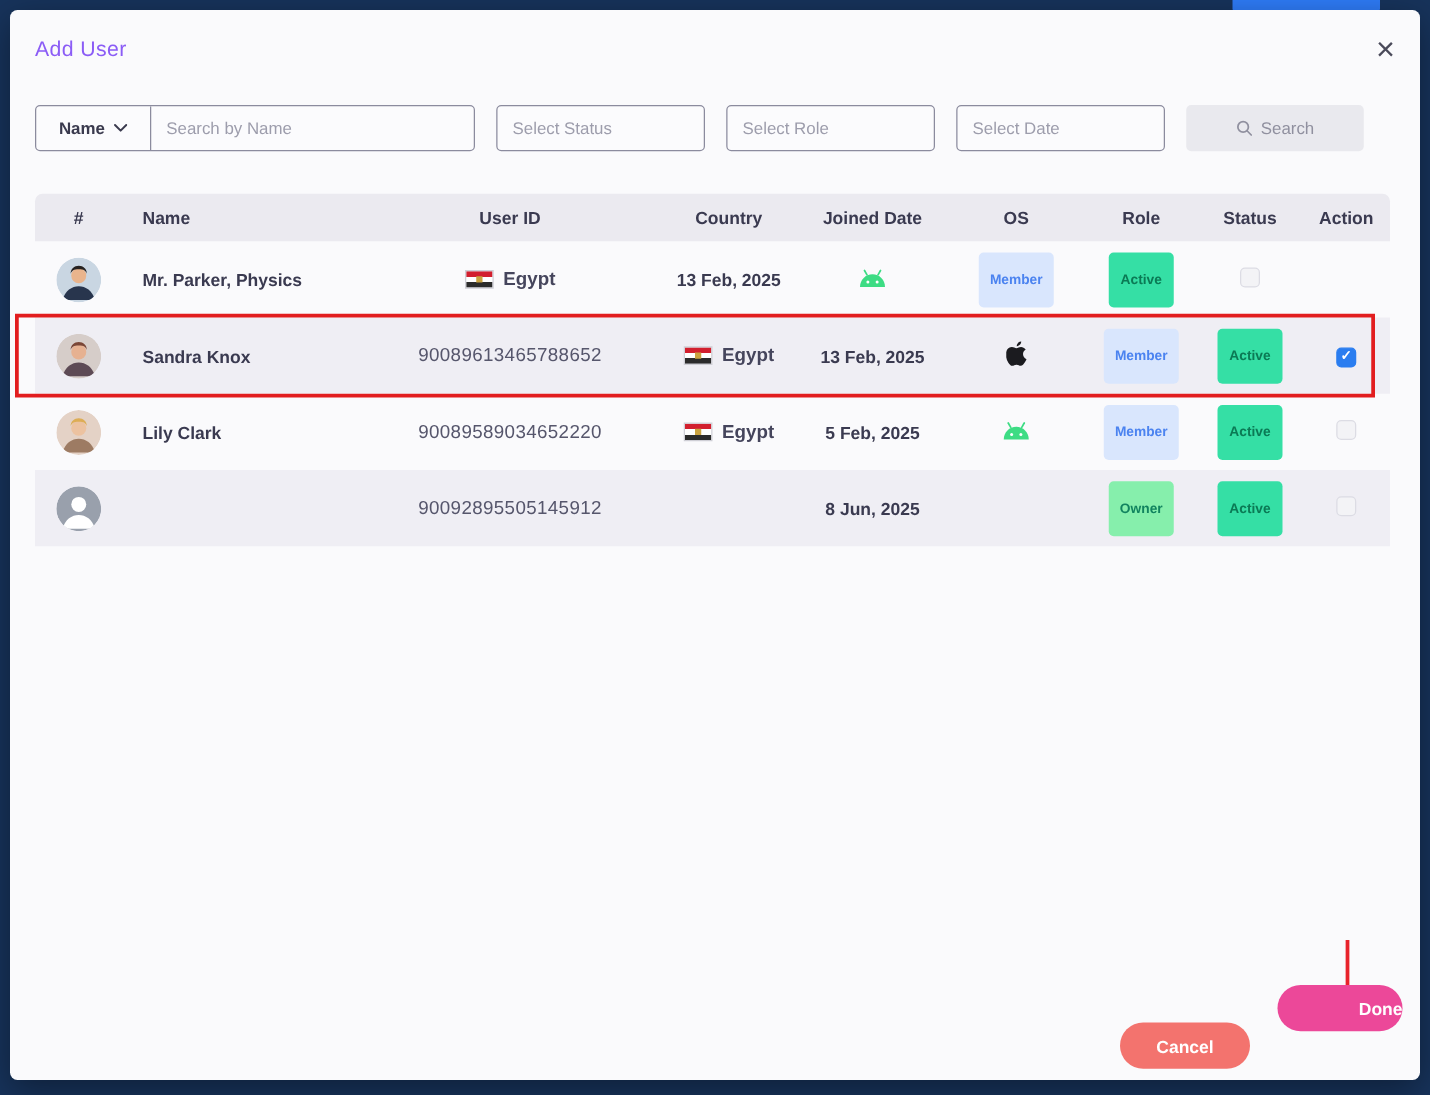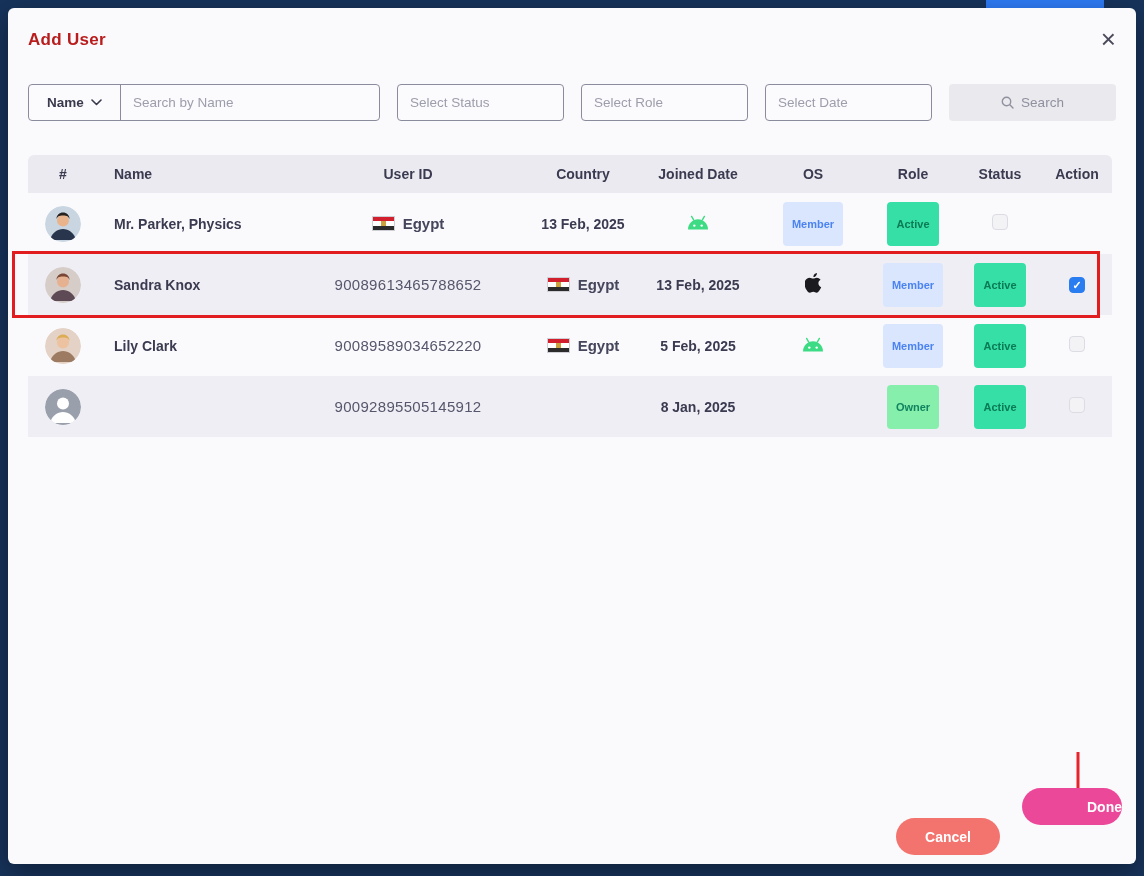--- a/index.html
+++ b/index.html
@@ -15,21 +15,21 @@
     position:absolute; left:986px; top:0; width:118px; height:11px;
     background:#2e7bf6; border-radius:0 0 4px 4px;
   }
   .modal {
     position:absolute; left:8px; top:8px; width:1128px; height:856px;
     background:#fafafc; border-radius:6px;
     box-shadow:0 8px 28px rgba(0,0,0,.38);
   }
   .modal-title {
     position:absolute; left:20px; top:22px;
-    font-size:17px; font-weight:700; color:#b91c1c; letter-spacing:.3px;
+    font-size:17px; font-weight:400; color:#8b5cf6; letter-spacing:.3px;
   }
   .close {
     position:absolute; right:20px; top:18px;
     font-size:26px; line-height:1; color:#4a4a5a; cursor:pointer; font-weight:400;
   }
   .filters {
     position:absolute; left:20px; top:76px; width:1088px; height:37px;
     display:flex; gap:17px;
   }
   .name-search {
@@ -41,21 +41,21 @@
     border-right:1px solid #8b8b9e; font-size:13.5px; color:#3a3a4e; cursor:pointer;
     font-weight:600;
   }
   .name-search input { flex:1; border:none; background:transparent; padding:0 12px; font-size:13.5px; color:#3a3a4e; outline:none; }
   input::placeholder { color:#9d9dac; }
   .filter-input {
     width:167px; border:1px solid #8b8b9e; border-radius:4px; background:#fbfbfd;
     padding:0 12px; font-size:13.5px; color:#3a3a4e; outline:none;
   }
   .search-btn {
-    width:167px; background:#e9e9ee; border:none; border-radius:4px; color:#90909f;
+    width:142px; background:#e9e9ee; border:none; border-radius:4px; color:#90909f;
     font-size:13.5px; display:flex; align-items:center; justify-content:center; gap:7px;
     cursor:pointer; font-family:"Liberation Sans",sans-serif;
   }
   .table { position:absolute; left:20px; top:147px; width:1084px; }
   .grid-cols {
     display:grid;
     grid-template-columns:70px 190px 240px 110px 120px 110px 90px 84px 70px;
     align-items:center;
   }
   .thead {
@@ -229,21 +229,21 @@
     <svg width="36" height="36" viewBox="0 0 36 36">
       <circle cx="18" cy="18" r="18" fill="#99a0ac"></circle>
       <path d="M5 34c2-7.5 7.5-11 13-11s11 3.5 13 11z" fill="#ffffff"></path>
       <circle cx="18" cy="14.5" r="6" fill="#ffffff"></circle>
 
     </svg></span>
           </div>
     <div class="name-c"></div>
     <div class="c uid">90092895505145912</div>
     <div class="country-c"></div>
-    <div class="c joined">8 Jan, 2025</div>
+    <div class="c joined">8 Jun, 2025</div>
     <div class="c"></div>
     <div class="c"><span class="badge role-owner">Owner</span></div>
     <div class="c"><span class="badge status-active">Active</span></div>
     <div class="c"><span class="cb"></span></div>
         </div>
       </div>
   </div>
 
   <div class="annot-box"></div>
 

